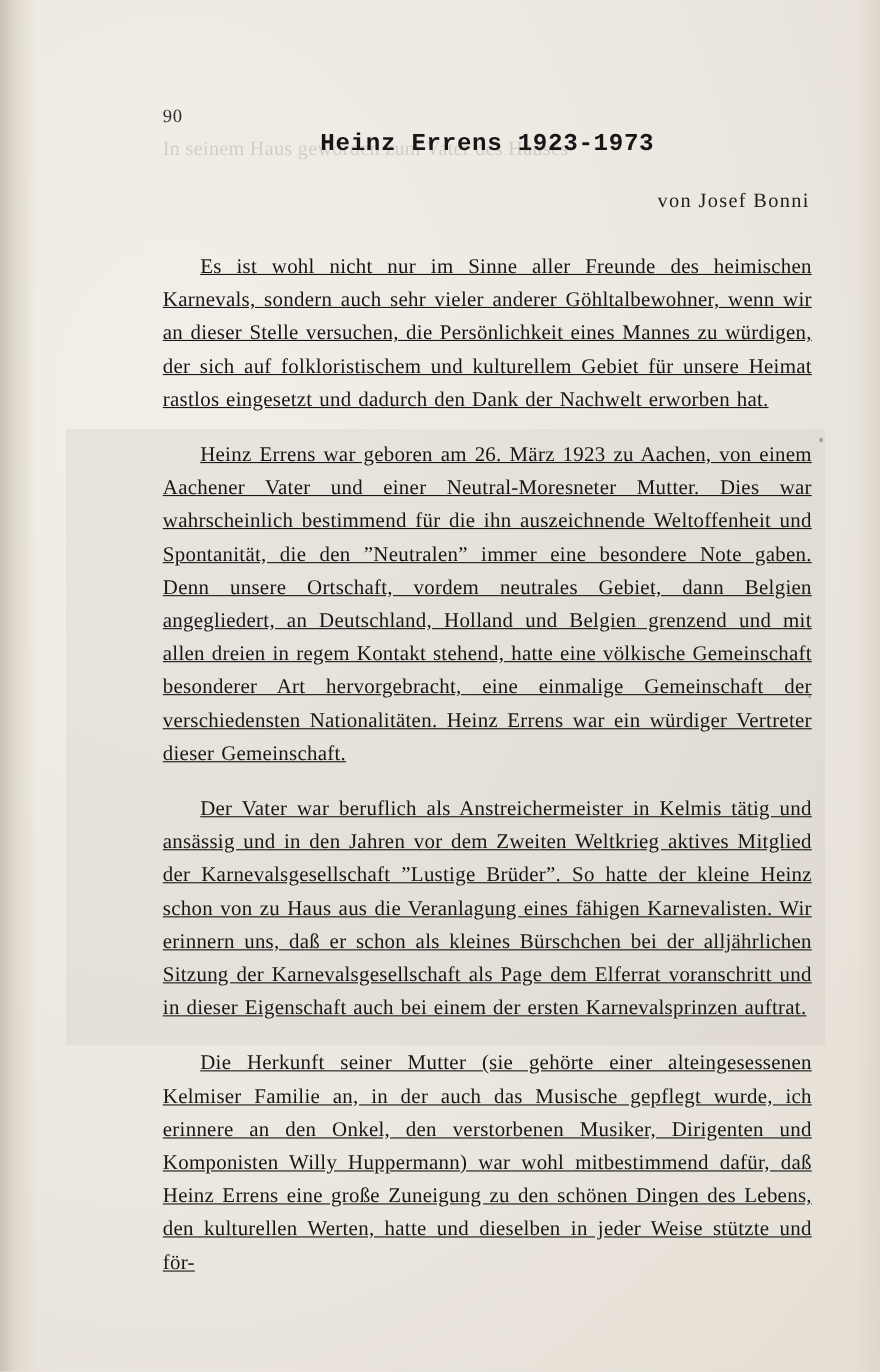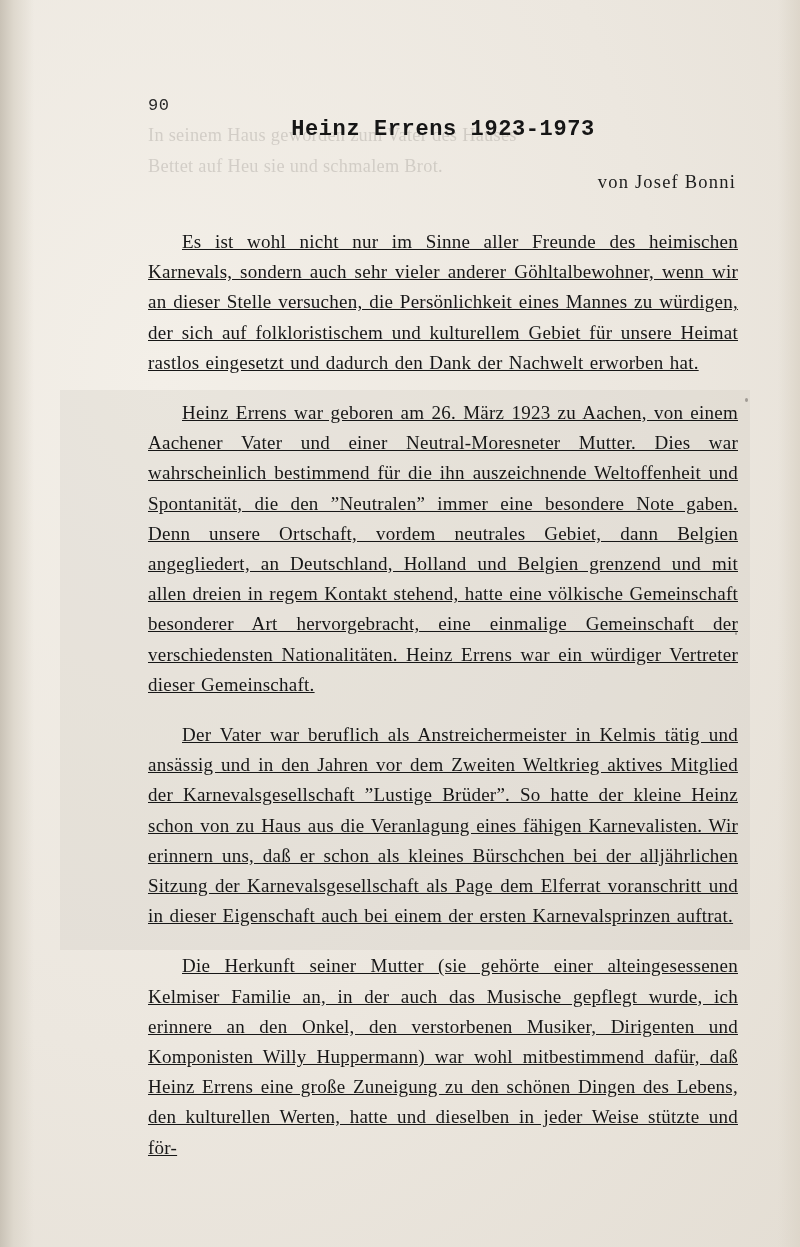--- a/index.html
+++ b/index.html
@@ -50,21 +50,21 @@
   }
 
   .content {
     position: absolute;
     left: 148px;
     top: 96px;
     width: 590px;
   }
 
   .folio {
-    font-family: Liberation Mono, monospace;
+    font-family: Liberation Serif, serif;
     font-size: 17px;
     color: #2b2b2b;
     letter-spacing: 0.5px;
   }
 
   .title {
     text-align: center;
     font-family: Liberation Mono, monospace;
     font-weight: bold;
     font-size: 22px;
@@ -125,21 +125,20 @@
 </style>
 </head>
 <body>
 
 <div class="page">
 
   <div class="tint-block"></div>
 
   <div class="ghost">
     <div class="g1">In seinem Haus geworden zum Vater des Hauses</div>
-    <div class="g2">Bettet auf Heu sie und schmalem Brot.</div>
   </div>
 
   <div class="speck" style="left:745px; top:398px; width:3px; height:4px;"></div>
   <div class="speck" style="left:735px; top:632px; width:2px; height:3px;"></div>
 
   <div class="content">
 
     <div class="folio">90</div>
 
     <h1 class="title">Heinz Errens 1923-1973</h1>

